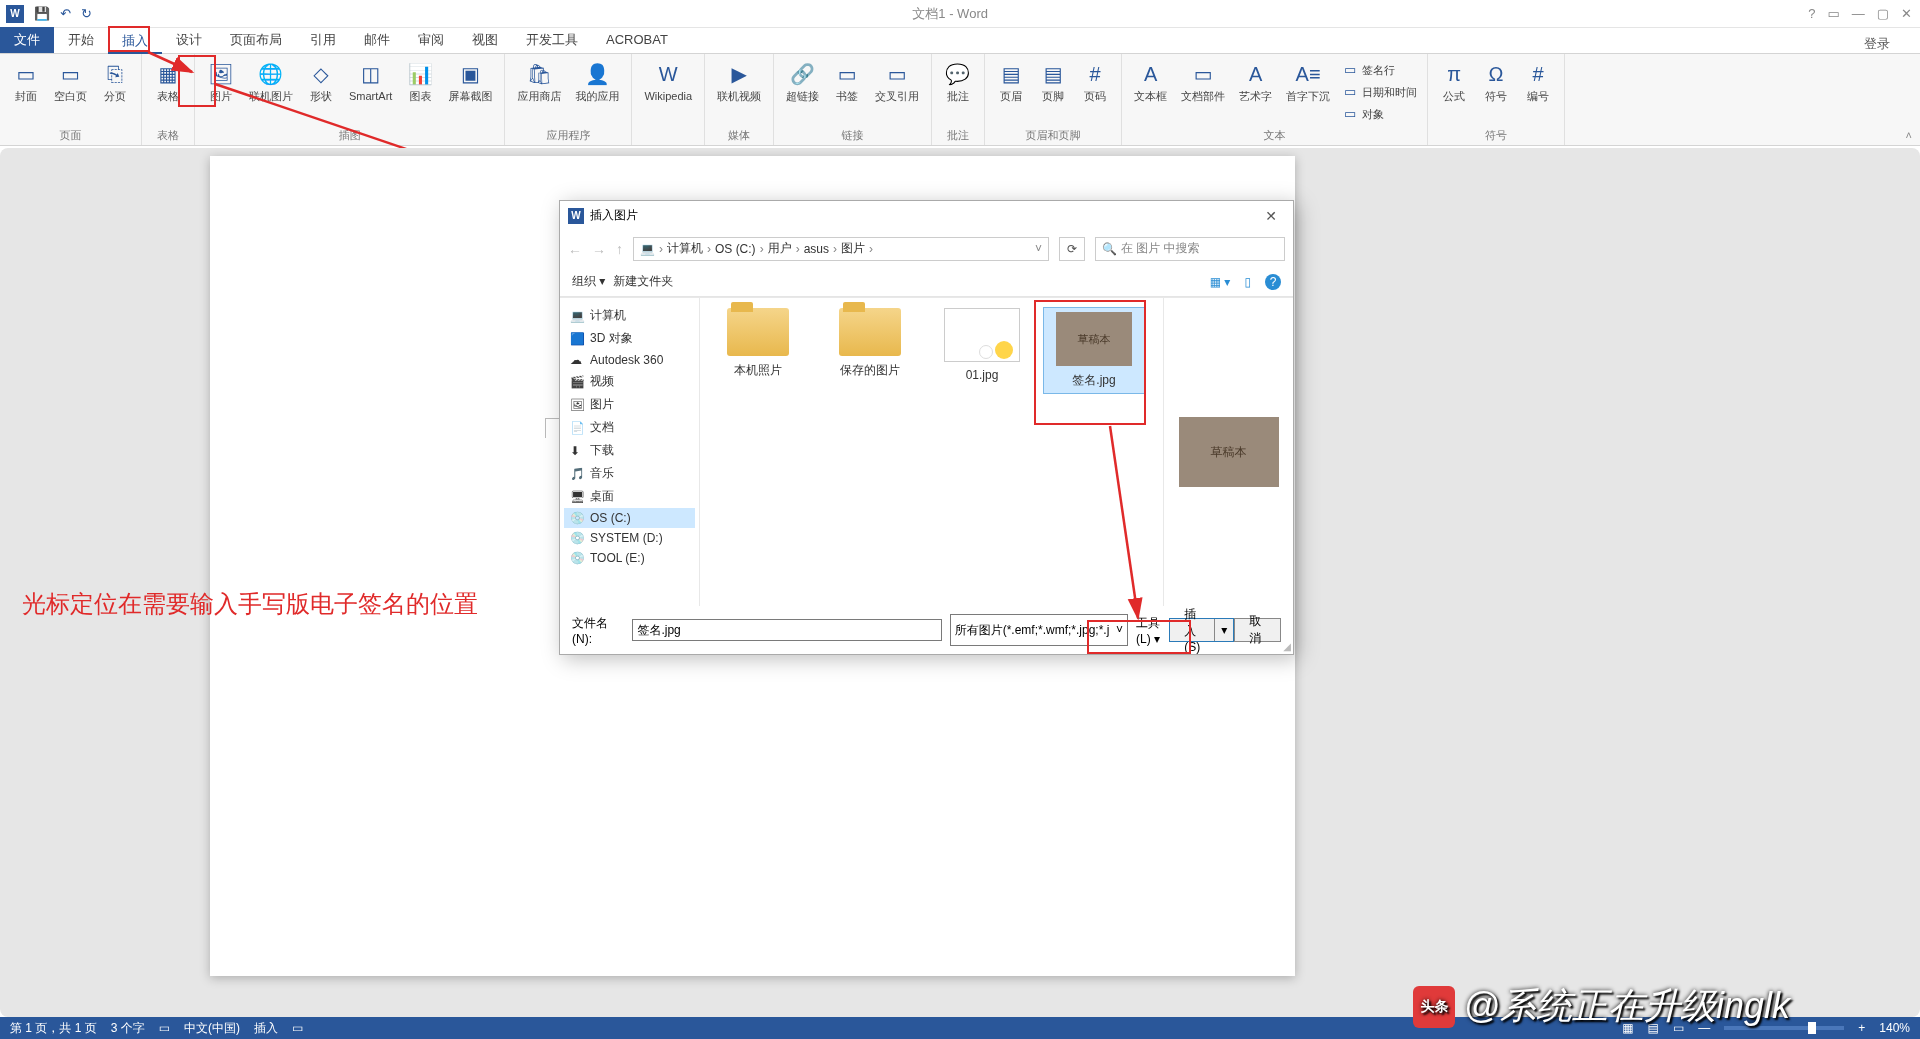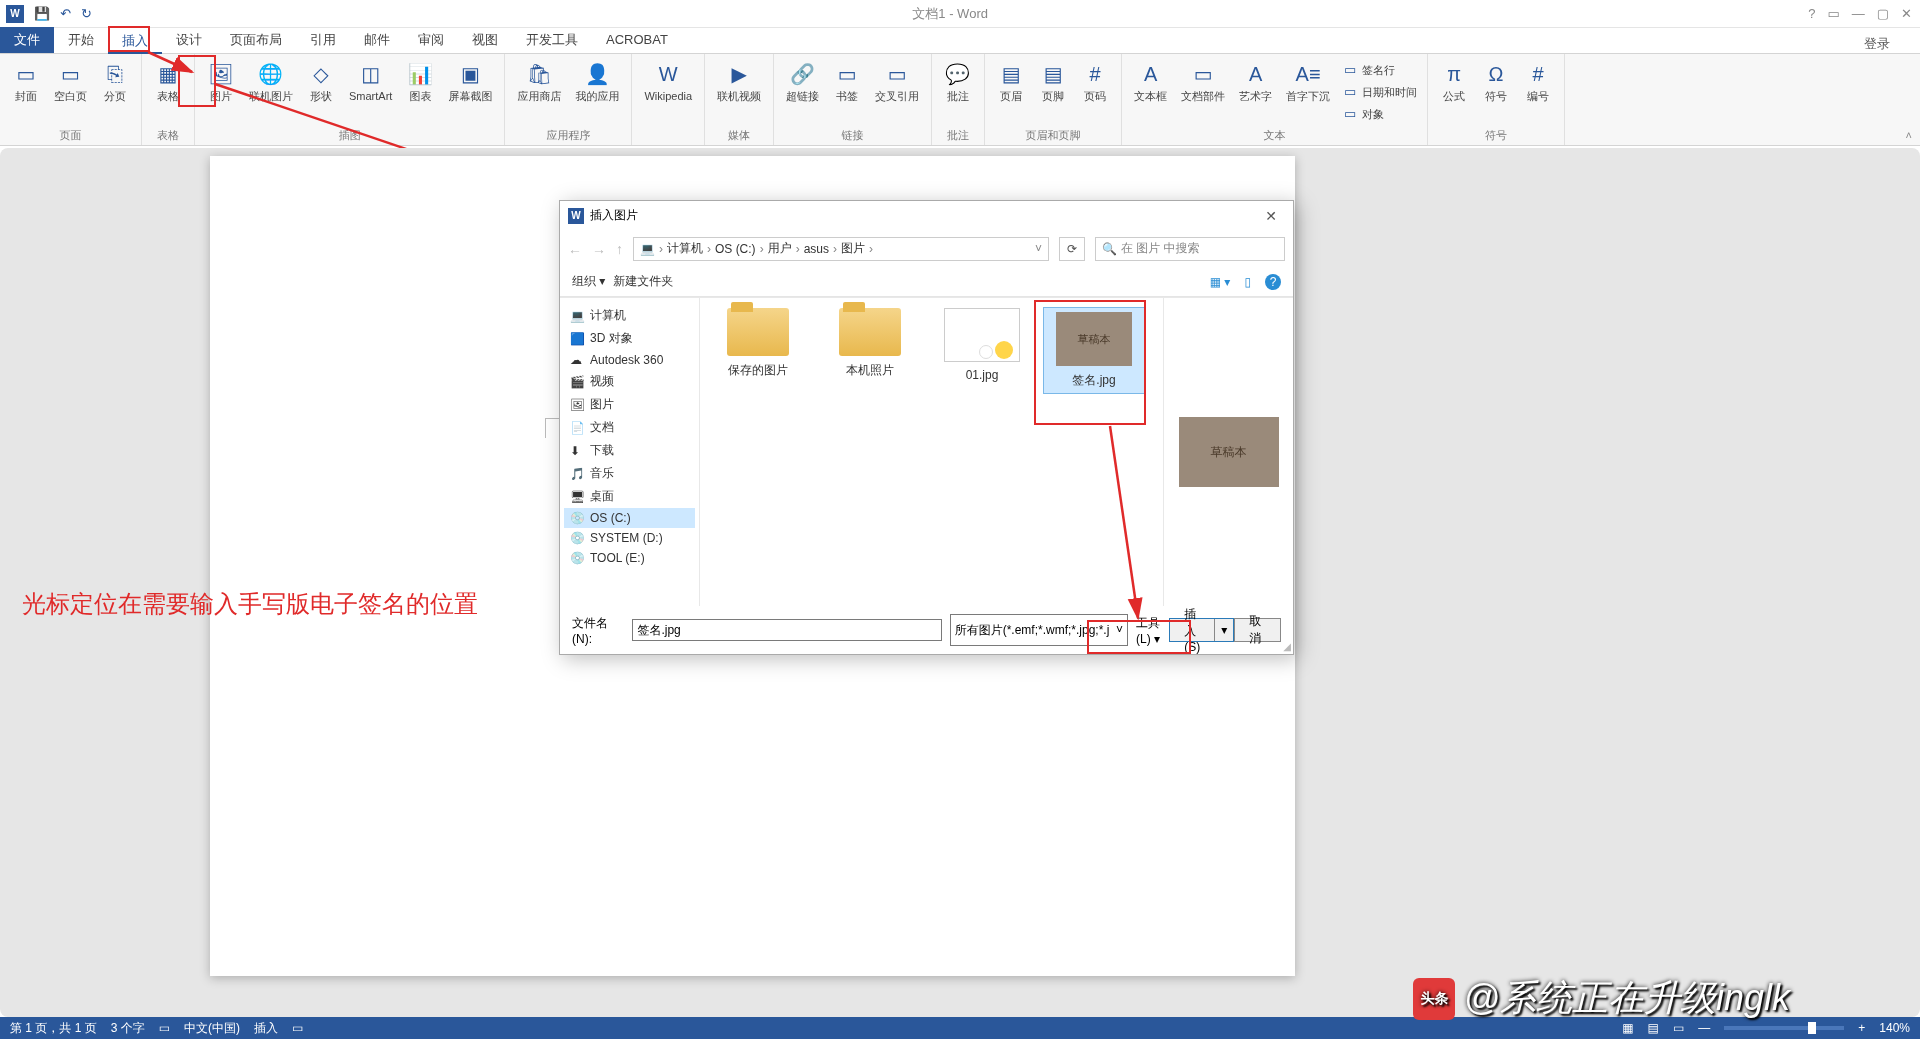--- a/index.html
+++ b/index.html
@@ -88,21 +88,21 @@
   .btn.primary { border:1px solid #2a7ab8;}
   .grip { position:absolute; right:2px; bottom:2px; color:#bbb; font-size:10px;}
 
   
   .status-bar { position:absolute; bottom:0; left:0; right:0; height:22px; background:#2a579a; color:#fff; display:flex; align-items:center; font-size:12px; padding:0 10px; gap:14px;}
   .status-bar .spacer{flex:1;}
   .zoom-slider { width:120px; height:4px; background:#4a77ba; position:relative;}
   .zoom-slider::after{content:""; position:absolute; left:70%; top:-4px; width:8px; height:12px; background:#fff;}
 
   
-  .watermark { position:absolute; right:130px; bottom:16px; font-size:36px; color:#fff; text-shadow:0 0 4px #000, 2px 2px 2px #000; display:flex; align-items:center; gap:8px; font-weight:500; font-style:italic;}
+  .watermark { position:absolute; right:130px; bottom:8px; font-size:36px; color:#fff; text-shadow:0 0 4px #000, 2px 2px 2px #000; display:flex; align-items:center; gap:8px; font-weight:500; font-style:italic;}
   .wm-logo { width:42px; height:42px; background:#e03a3a; border-radius:6px; color:#fff; display:flex; align-items:center; justify-content:center; font-size:14px; font-style:normal; font-weight:bold;}
 </style>
 </head>
 <body>
 
 <div class="title-bar">
   <span class="title-icon">W</span>
   <div class="qat">
     <span>💾</span>
     <span>↶</span>
@@ -435,25 +435,25 @@
           <span>SYSTEM (D:)</span>
         </div>
         <div class="tree-item">
           <span class="ti-ico">💿</span>
           <span>TOOL (E:)</span>
         </div>
       </div>
     <div class="files" id="files">
         <div class="file">
           <div class="folder-ico"></div>
-          <div>保存的图片</div>
+          <div>本机照片</div>
         </div>
         <div class="file">
           <div class="folder-ico"></div>
-          <div>本机照片</div>
+          <div>保存的图片</div>
         </div>
         <div class="file">
           <div class="img-ico">
             <div style="width:100%;height:20px;background:linear-gradient(90deg,#fff,#fff);"></div>
             <div style="position:absolute;bottom:2px;right:6px;width:18px;height:18px;background:#ffd54a;border-radius:50%;"></div>
             <div style="position:absolute;bottom:2px;right:26px;width:14px;height:14px;background:#fff;border:1px solid #ddd;border-radius:50%;"></div>
           </div>
           <div>01.jpg</div>
         </div>
         <div class="file selected">

